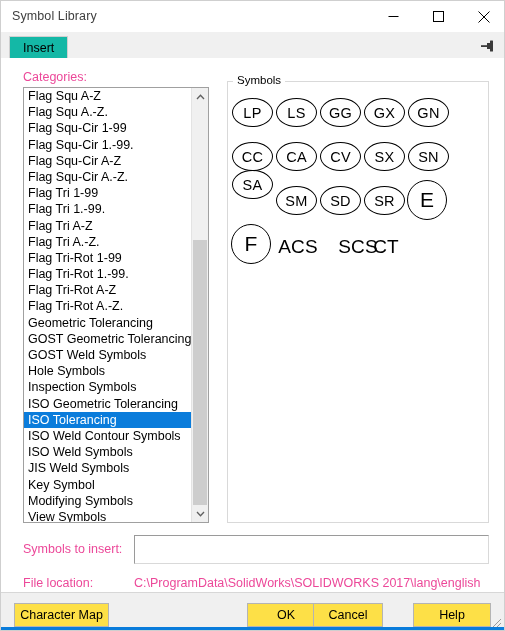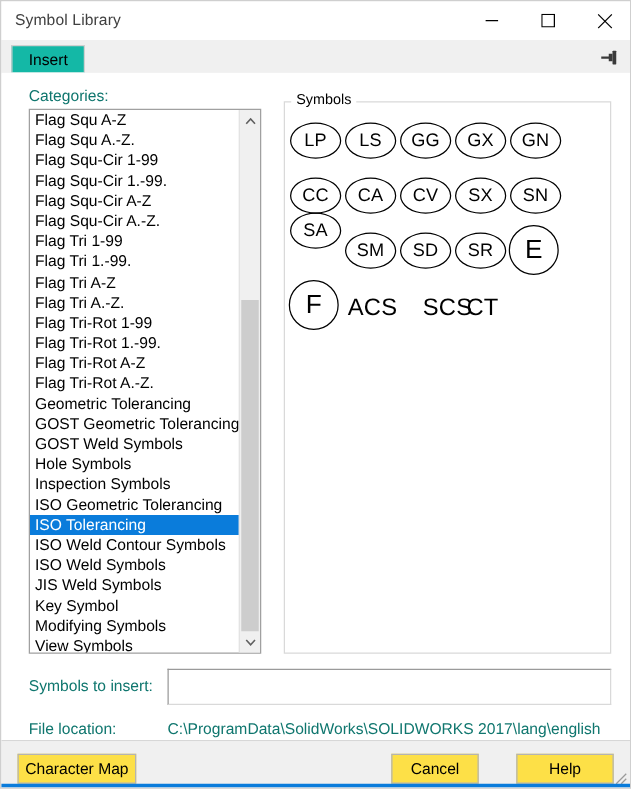--- a/index.html
+++ b/index.html
@@ -110,21 +110,21 @@
     width: 505px;
     height: 535px;
     background: #ffffff;
     box-sizing: border-box;
     border-bottom: 1px solid #d7d7d7;
   }
 
   .lbl {
     position: absolute;
     font-size: 12.5px;
-    color: #0f766e;
+    color: #ec4899;
     white-space: nowrap;
   }
 
   
   .cat-label { left: 22px; top: 12px; }
 
   .listbox {
     position: absolute;
     left: 22px;
     top: 29px;
@@ -429,20 +429,21 @@
 
     <div class="lbl insert-label">Symbols to insert:</div>
     <input class="insert-input" type="text" placeholder="" style="">
 
     <div class="lbl file-label">File location:</div>
     <div class="lbl file-value">C:\ProgramData\SolidWorks\SOLIDWORKS 2017\lang\english</div>
   </div>
 
   <div class="footer"></div>
   <button class="btn btn-charmap">Character Map</button>
+  <button class="btn btn-ok">OK</button>
   <button class="btn btn-cancel">Cancel</button>
   <button class="btn btn-help">Help</button>
 
   <svg class="grip" viewBox="0 0 13 13">
     <g stroke="#9a9a9a" stroke-width="1">
       <line x1="12" y1="4" x2="4" y2="12"></line>
       <line x1="12" y1="8" x2="8" y2="12"></line>
       <line x1="12" y1="12" x2="12" y2="12"></line>
     </g>
   </svg>

